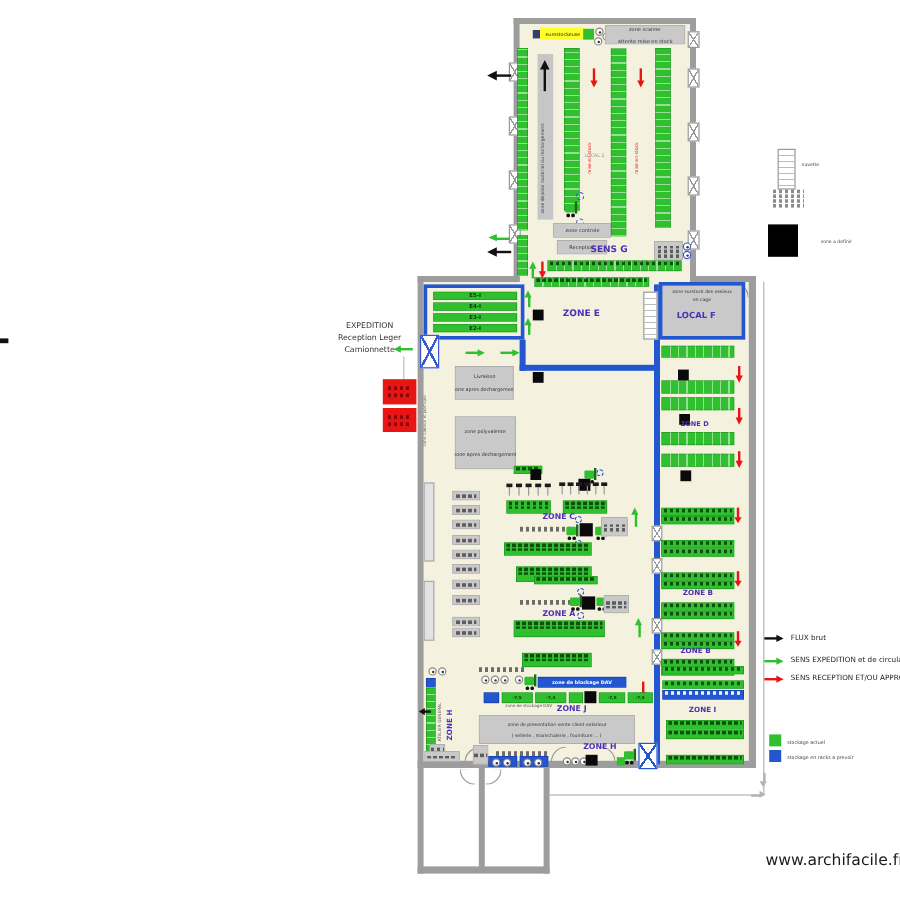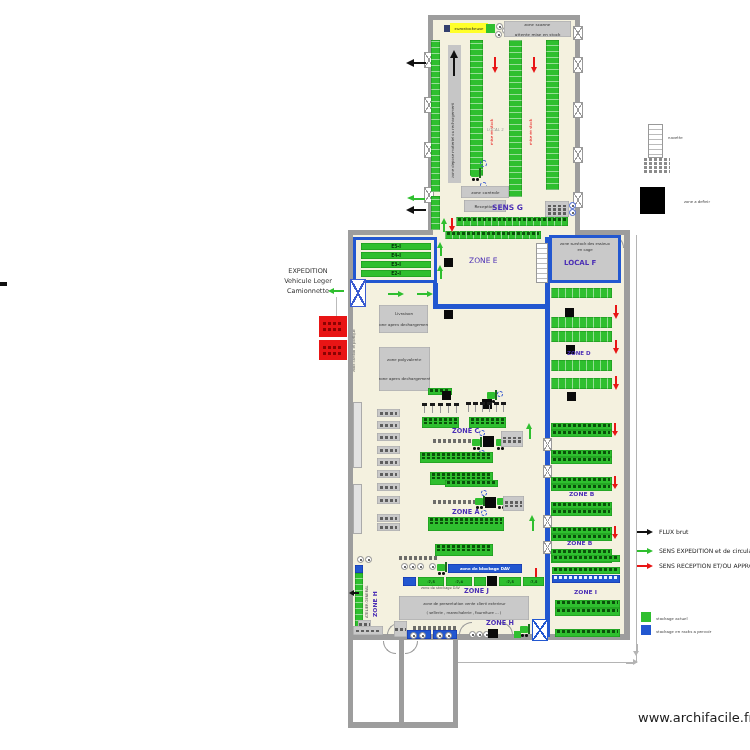--- a/index.html
+++ b/index.html
@@ -579,36 +579,36 @@
     <div style="position: absolute; left: 442px; top: 391px; width: 9px; height: 9px; background: rgb(10, 10, 10);"></div>
     <div style="position: absolute; left: 648px; top: 124px; width: 15px; height: 34px; background: repeating-linear-gradient(transparent 0px, transparent 4px, rgb(187, 187, 187) 4px, rgb(187, 187, 187) 5px) rgb(255, 255, 255); border: 1px solid rgb(153, 153, 153);"></div>
     <div style="position: absolute; left: 668px; top: 135px; color: rgb(68, 68, 68); white-space: nowrap; font-size: 7.6px; transform-origin: 0px 0px; transform: scale(0.5);">navette</div>
     <div style="position: absolute; left: 644px; top: 158px; width: 26px; height: 3px; background: repeating-linear-gradient(90deg, rgb(119, 119, 119) 0px, rgb(119, 119, 119) 3px, transparent 3px, transparent 5px); opacity: 0.85;"></div>
     <div style="position: absolute; left: 644px; top: 162px; width: 26px; height: 3px; background: repeating-linear-gradient(90deg, rgb(119, 119, 119) 0px, rgb(119, 119, 119) 3px, transparent 3px, transparent 5px); opacity: 0.85;"></div>
     <div style="position: absolute; left: 644px; top: 166px; width: 26px; height: 3px; background: repeating-linear-gradient(90deg, rgb(119, 119, 119) 0px, rgb(119, 119, 119) 3px, transparent 3px, transparent 5px); opacity: 0.85;"></div>
     <div style="position: absolute; left: 644px; top: 170px; width: 26px; height: 3px; background: repeating-linear-gradient(90deg, rgb(119, 119, 119) 0px, rgb(119, 119, 119) 3px, transparent 3px, transparent 5px); opacity: 0.85;"></div>
     <div style="position: absolute; left: 640px; top: 187px; width: 25px; height: 27px; background: rgb(0, 0, 0);"></div>
     <div style="position: absolute; left: 684px; top: 199px; color: rgb(68, 68, 68); white-space: nowrap; font-size: 7.6px; transform-origin: 0px 0px; transform: scale(0.5);">zone a definir</div>
     <div style="position: absolute; left: 492px; top: 203px; color: rgb(75, 47, 181); font-weight: 700; white-space: nowrap; font-size: 7.5px;">SENS G</div>
-    <div style="position: absolute; left: 469px; top: 256px; color: rgb(75, 47, 181); font-weight: 400; white-space: nowrap; font-size: 7.5px;">ZONE E</div>
+    <div style="position: absolute; left: 469px; top: 256px; color: rgb(75, 47, 181); font-weight: 700; white-space: nowrap; font-size: 7.5px;">ZONE E</div>
     <div style="position: absolute; left: 564px; top: 259px; color: rgb(75, 47, 181); font-weight: 700; white-space: nowrap; font-size: 7px;">LOCAL F</div>
     <div style="position: absolute; left: 567px; top: 350px; color: rgb(75, 47, 181); font-weight: 700; white-space: nowrap; font-size: 11px; transform-origin: 0px 0px; transform: scale(0.5);">ZONE D</div>
     <div style="position: absolute; left: 452px; top: 427px; color: rgb(75, 47, 181); font-weight: 700; white-space: nowrap; font-size: 13px; transform-origin: 0px 0px; transform: scale(0.5);">ZONE C</div>
     <div style="position: absolute; left: 452px; top: 508px; color: rgb(75, 47, 181); font-weight: 700; white-space: nowrap; font-size: 13px; transform-origin: 0px 0px; transform: scale(0.5);">ZONE A</div>
     <div style="position: absolute; left: 569px; top: 490px; color: rgb(75, 47, 181); font-weight: 700; white-space: nowrap; font-size: 12px; transform-origin: 0px 0px; transform: scale(0.5);">ZONE B</div>
     <div style="position: absolute; left: 567px; top: 539px; color: rgb(75, 47, 181); font-weight: 700; white-space: nowrap; font-size: 12px; transform-origin: 0px 0px; transform: scale(0.5);">ZONE B</div>
     <div style="position: absolute; left: 574px; top: 588px; color: rgb(75, 47, 181); font-weight: 700; white-space: nowrap; font-size: 12px; transform-origin: 0px 0px; transform: scale(0.5);">ZONE I</div>
     <div style="position: absolute; left: 464px; top: 587px; color: rgb(75, 47, 181); font-weight: 700; white-space: nowrap; font-size: 13px; transform-origin: 0px 0px; transform: scale(0.5);">ZONE J</div>
     <div style="position: absolute; left: 486px; top: 619px; color: rgb(75, 47, 181); font-weight: 700; white-space: nowrap; font-size: 13px; transform-origin: 0px 0px; transform: scale(0.5);">ZONE H</div>
     <div style="position: absolute; left: 371px; top: 617px; color: rgb(75, 47, 181); font-weight: 700; width: 68px; transform-origin: 0px 0px; transform: rotate(-90deg) scale(0.5); font-size: 12px; white-space: nowrap;">ZONE H</div>
   </div>
 
 <div class="expedition">
   <span>EXPEDITION</span>
-  <span>Vehicule Leger</span>
+  <span>Reception Leger</span>
   <span>Camionnette</span>
 </div>
 
 <div class="legend">
   <div class="lrow" style="left:637px;top:521px">
     <span class="larr" style="color:#111111"><i></i><b></b></span><span class="llab">FLUX brut</span>
   </div>
   <div class="lrow" style="left:637px;top:540px">
     <span class="larr" style="color:#2fbf2f"><i></i><b></b></span><span class="llab">SENS EXPEDITION et de circulation</span>
   </div>

